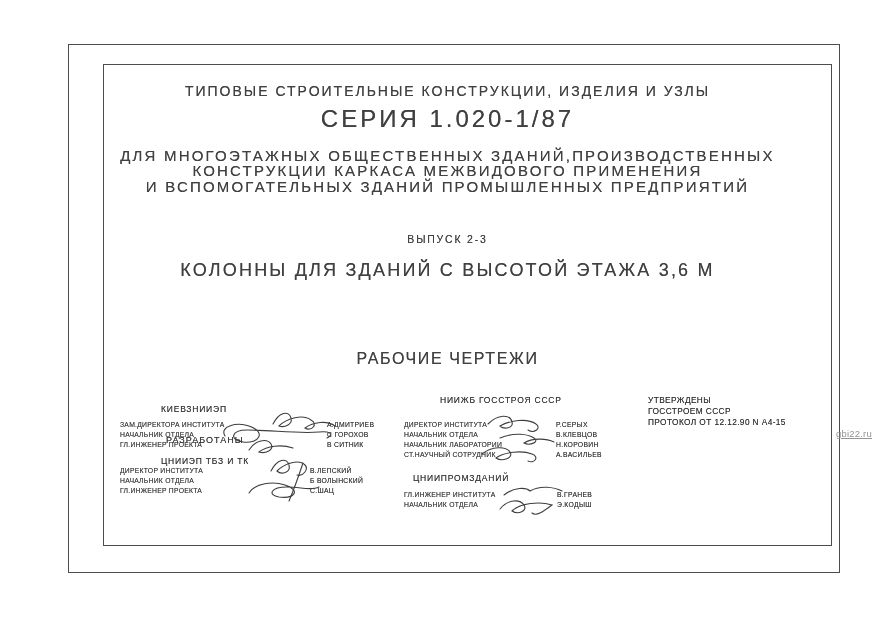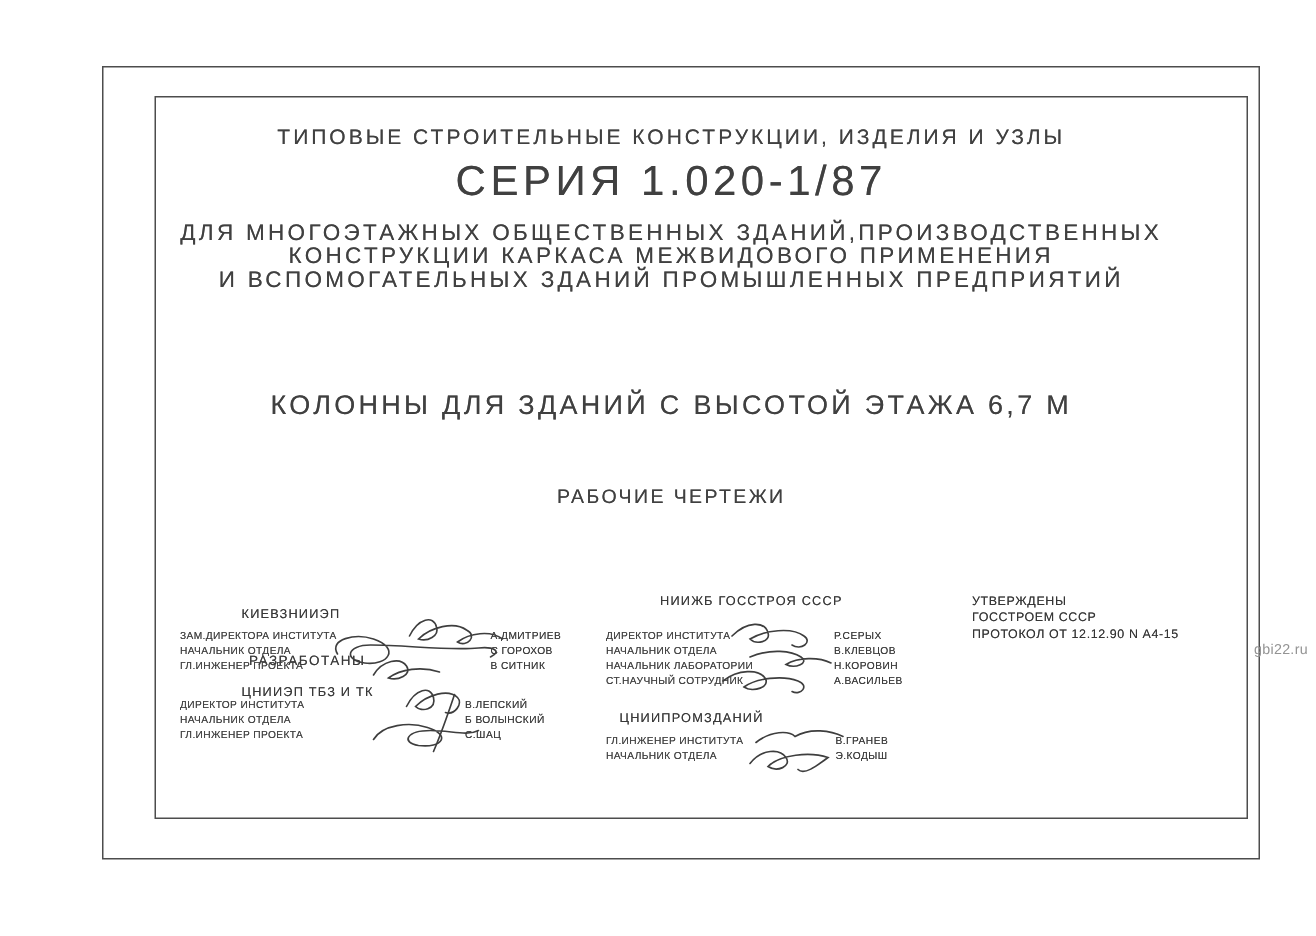--- a/index.html
+++ b/index.html
@@ -9,57 +9,58 @@
     background: #ffffff;
     overflow: hidden;
     font-family: "Liberation Sans", sans-serif;
     color: #3c3c3c;
   }
   .border-box { position: absolute; border: 1px solid #4d4d4d; }
   .t { position: absolute; white-space: nowrap; color: #404040; text-shadow: 0 0 0.4px rgba(70,70,70,0.75); }
   .center-wrap { position: absolute; left: 60px; width: 775px; text-align: center; }
 
   .hdr-line   { top: 83px;  font-size: 14px;  letter-spacing: 2px; }
-  .series     { top: 105px; font-size: 28px;  letter-spacing: 3px; }
+  .series     { top: 105px; font-size: 24px;  letter-spacing: 3px; }
   .subtitle   { top: 148px; font-size: 15px;  letter-spacing: 2.2px; line-height: 15.4px; }
   .issue      { top: 233px; font-size: 10.5px; letter-spacing: 1.8px; }
   .maintitle  { top: 260px; font-size: 18px;  letter-spacing: 2.2px; }
-  .doctype    { top: 323px; font-size: 13px;  letter-spacing: 1.6px; }
+  .doctype    { top: 350px; font-size: 16px;  letter-spacing: 1.6px; }
 
   .org-head  { font-size: 8.5px; letter-spacing: 0.8px; color: #383838; }
   .cred-head { font-size: 9px;   letter-spacing: 1px;   color: #383838; margin-top: 44px; }
   .role      { font-size: 6.8px; letter-spacing: 0.25px; color: #424242; }
   .person    { font-size: 6.8px; letter-spacing: 0.3px;  color: #3a3a3a; }
   .approved  { font-size: 8.3px; letter-spacing: 0.4px;  color: #353535; }
 
   .sig { position: absolute; }
   .sig svg path { fill: none; stroke: #3e3e3e; stroke-width: 1.1; stroke-linecap: round; }
 
-  .watermark { position: absolute; left: 836px; top: 428px; font-size: 9.5px; color: #949494; letter-spacing: 0.2px; text-shadow: none; }
+  .watermark { position: absolute; left: 836px; top: 428px; font-size: 9.5px; color: #949494; letter-spacing: 0.2px; text-shadow: none; text-decoration: underline; }
 </style>
 </head>
 <body>
 
 <div class="scan-page">
 
   <div class="border-box" style="left:68px; top:44px; width:770px; height:527px;"></div>
   <div class="border-box" style="left:103px; top:64px; width:727px; height:480px;"></div>
 
   <div class="t center-wrap hdr-line">ТИПОВЫЕ СТРОИТЕЛЬНЫЕ КОНСТРУКЦИИ, ИЗДЕЛИЯ И УЗЛЫ</div>
 
   <div class="t center-wrap series">СЕРИЯ 1.020-1/87</div>
 
   <div class="t center-wrap subtitle" style="white-space:normal;">
     <div>ДЛЯ МНОГОЭТАЖНЫХ ОБЩЕСТВЕННЫХ ЗДАНИЙ,ПРОИЗВОДСТВЕННЫХ</div>
     <div>КОНСТРУКЦИИ КАРКАСА МЕЖВИДОВОГО ПРИМЕНЕНИЯ</div>
     <div>И ВСПОМОГАТЕЛЬНЫХ ЗДАНИЙ ПРОМЫШЛЕННЫХ ПРЕДПРИЯТИЙ</div>
   </div>
 
+  <div class="t center-wrap issue">ВЫПУСК 2-3</div>
 
-  <div class="t center-wrap maintitle">КОЛОННЫ ДЛЯ ЗДАНИЙ С ВЫСОТОЙ ЭТАЖА 6,7 М</div>
+  <div class="t center-wrap maintitle">КОЛОННЫ ДЛЯ ЗДАНИЙ С ВЫСОТОЙ ЭТАЖА 3,6 М</div>
 
   <div class="t center-wrap doctype">РАБОЧИЕ ЧЕРТЕЖИ</div>
 
   <div class="t cred-head" style="left:166px; top:391px;">РАЗРАБОТАНЫ</div>
   <div class="t org-head" style="left:161px; top:404px;">КИЕВЗНИИЭП</div>
 
   <div class="t role" style="left:120px; top:421px;">ЗАМ.ДИРЕКТОРА ИНСТИТУТА</div>
   <div class="t role" style="left:120px; top:431px;">НАЧАЛЬНИК ОТДЕЛА</div>
   <div class="t role" style="left:120px; top:441px;">ГЛ.ИНЖЕНЕР ПРОЕКТА</div>
   <div class="t person" style="left:327px; top:421px;">А.ДМИТРИЕВ</div>

